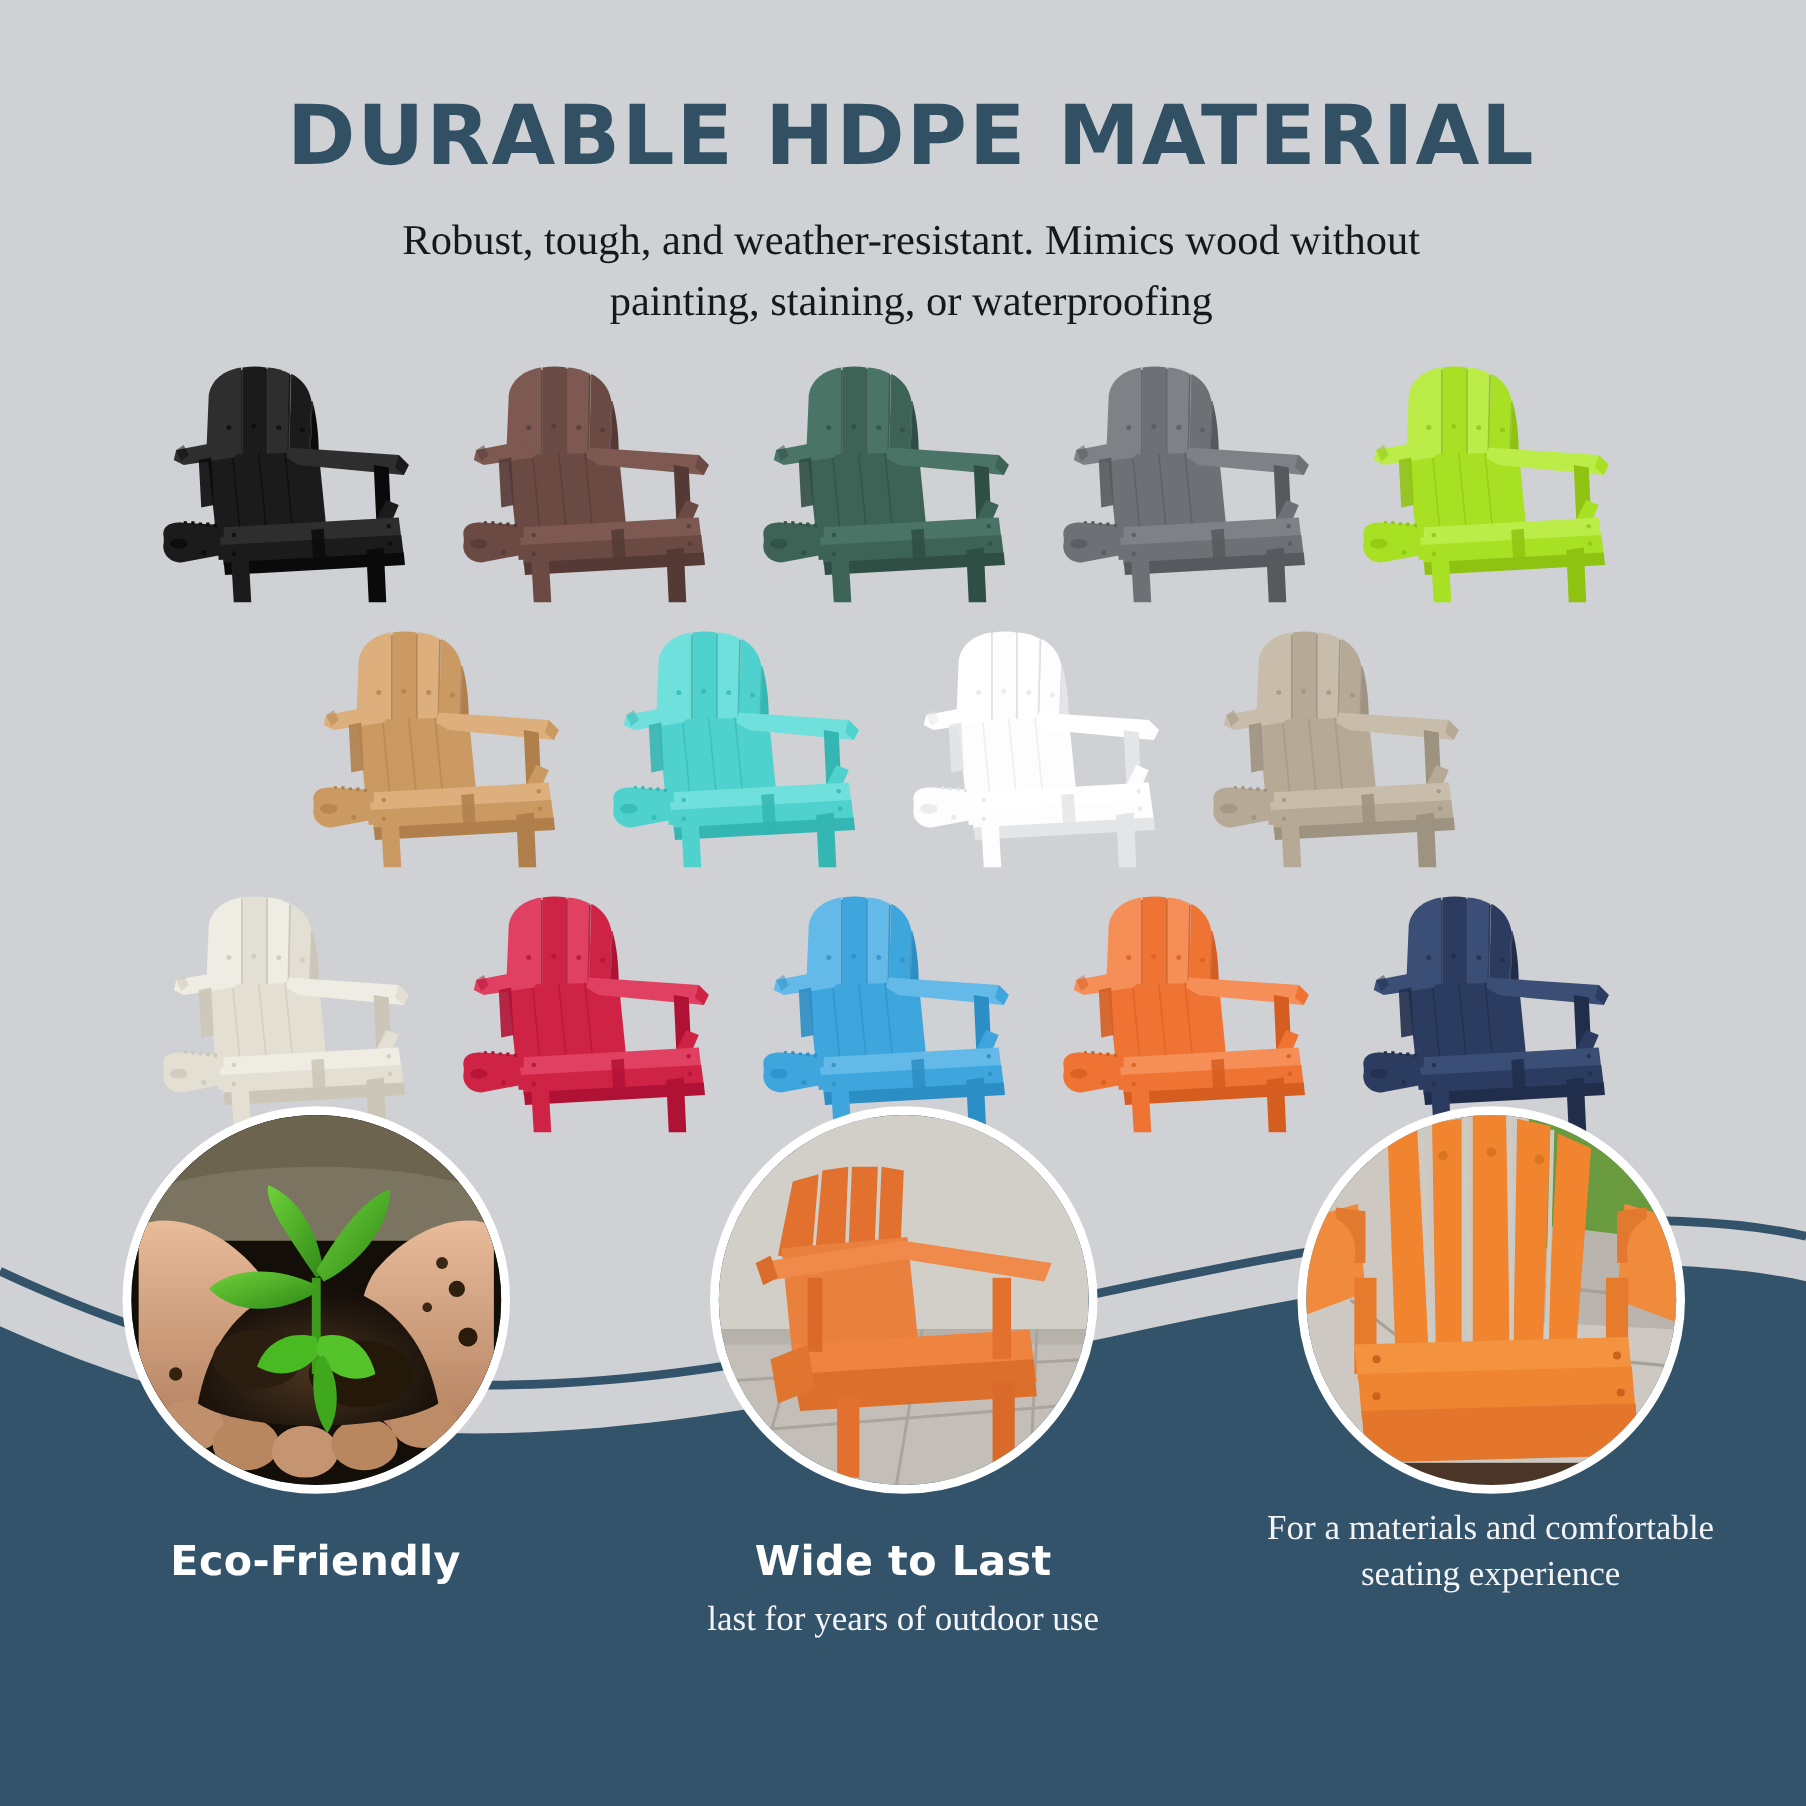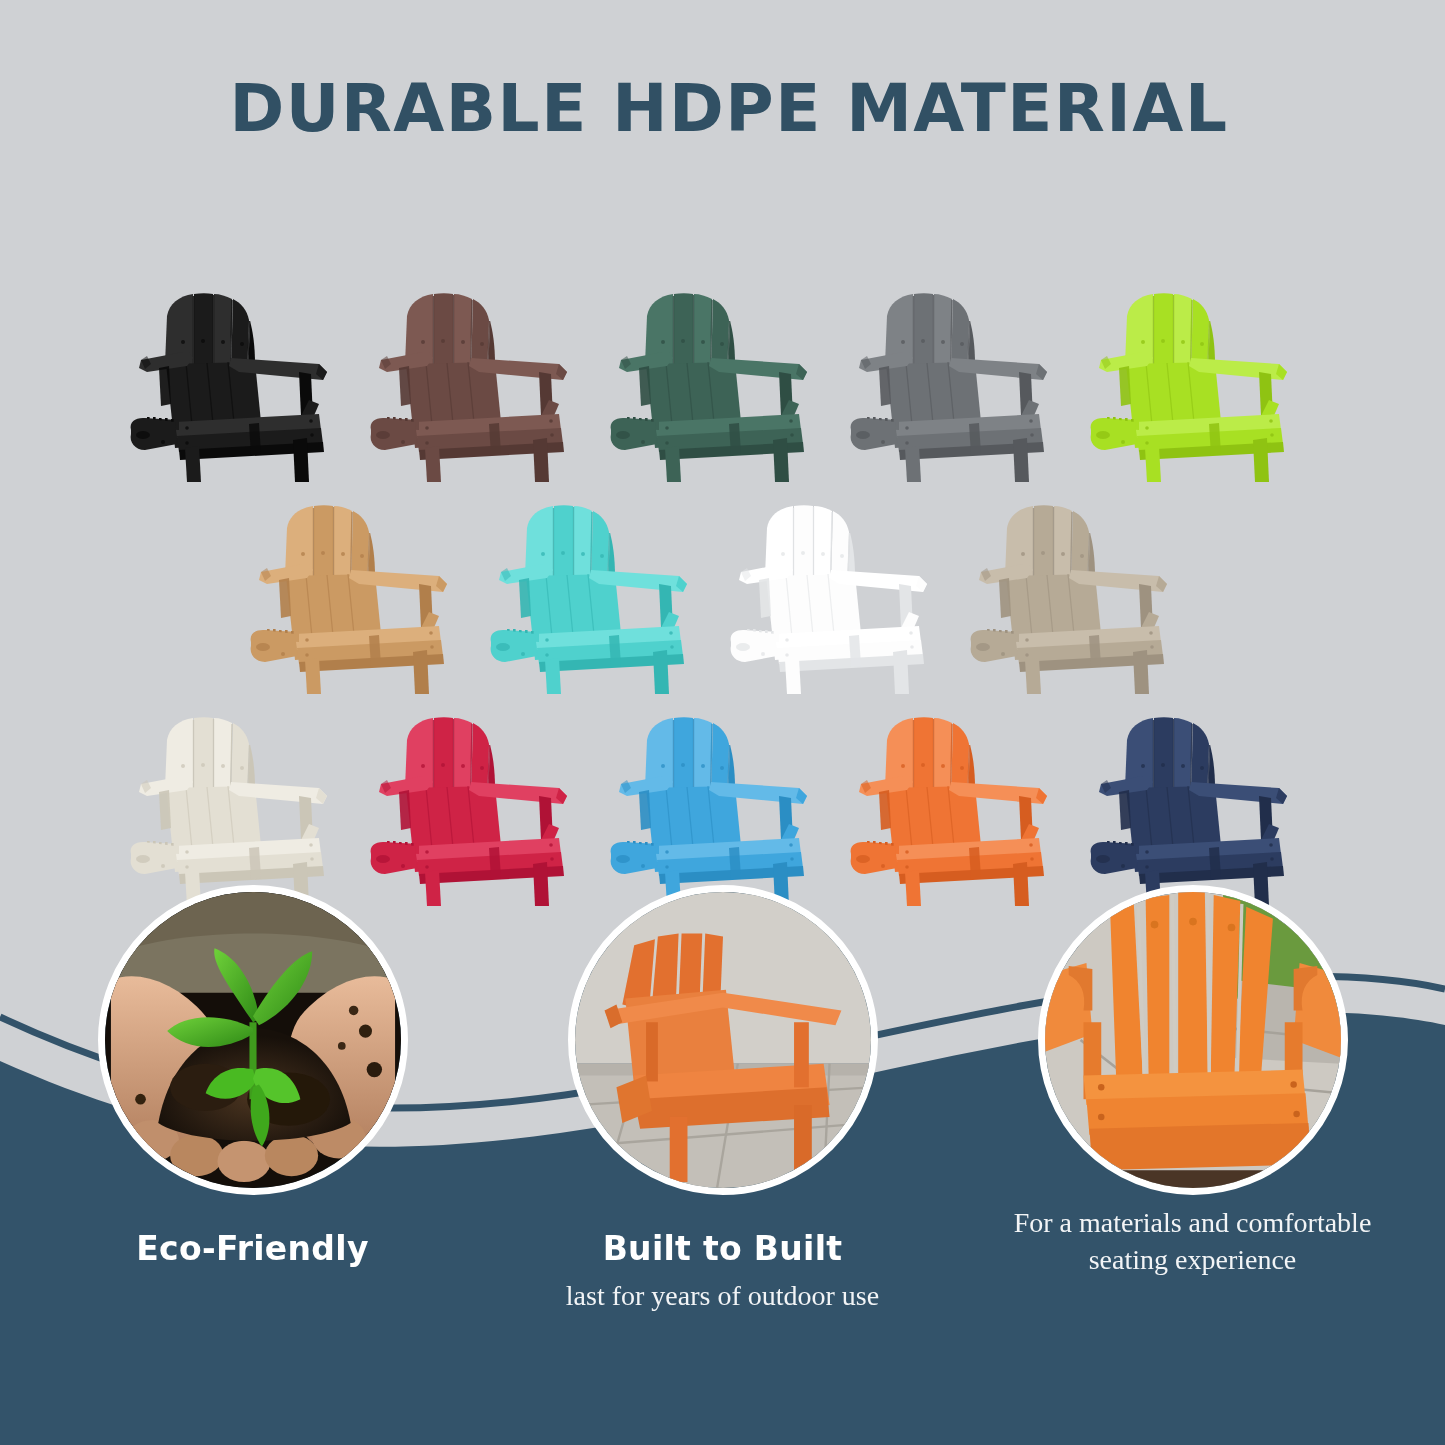--- a/index.html
+++ b/index.html
@@ -124,20 +124,24 @@
     color: #f2f4f6;
     text-align: center;
     max-width: 430px;
   }
 </style>
 </head>
 <body>
 
 <div class="header">
   <div class="page-title">DURABLE HDPE MATERIAL</div>
+  <div class="subtitle">
+    <div>Robust, tough, and weather-resistant. Mimics wood without</div>
+    <div>painting, staining, or waterproofing</div>
+  </div>
 </div>
 
 <div class="chair-grid">
   <div class="chair-row row1">
       <div class="chair-cell">
 <svg class="chair-svg" viewBox="0 0 240 210">
 
   <g>
     <path d="M42,92 L44,44 C46,32 56,24 70,22 L70,96 Z" fill="#2e2e2e"></path>
     <path d="M71,96 L71,22 C78,21 84,21 90,22 L90,98 Z" fill="#1b1b1b"></path>
@@ -1256,21 +1260,21 @@
         <path d="M10,40 L14,38 L16,44 L12,46 Z" fill="#d96d2c"></path>
 
         <rect x="74" y="44" width="5" height="22" fill="#e2702f"></rect>
         <rect x="24" y="44" width="4" height="20" fill="#d96a29"></rect>
 
         <rect x="32" y="76" width="6" height="22" fill="#e2702f"></rect>
         <rect x="74" y="72" width="6" height="24" fill="#d96a29"></rect>
         <path d="M14,66 L24,62 L26,74 L16,78 Z" fill="#e0752f"></path>
       </svg>
     </div>
-    <div class="feature-title">Built to Built</div>
+    <div class="feature-title">Wide to Last</div>
     <div class="feature-desc">
       <div>last for years of outdoor use</div>
     </div>
   </div>
 
   <div class="feature">
     <div class="feature-circle">
       <svg viewBox="0 0 100 100">
         <rect x="0" y="0" width="100" height="100" fill="#cdc9c2"></rect>
         <path d="M60,0 L100,0 L100,40 L64,36 Z" fill="#6a9a3e"></path>

